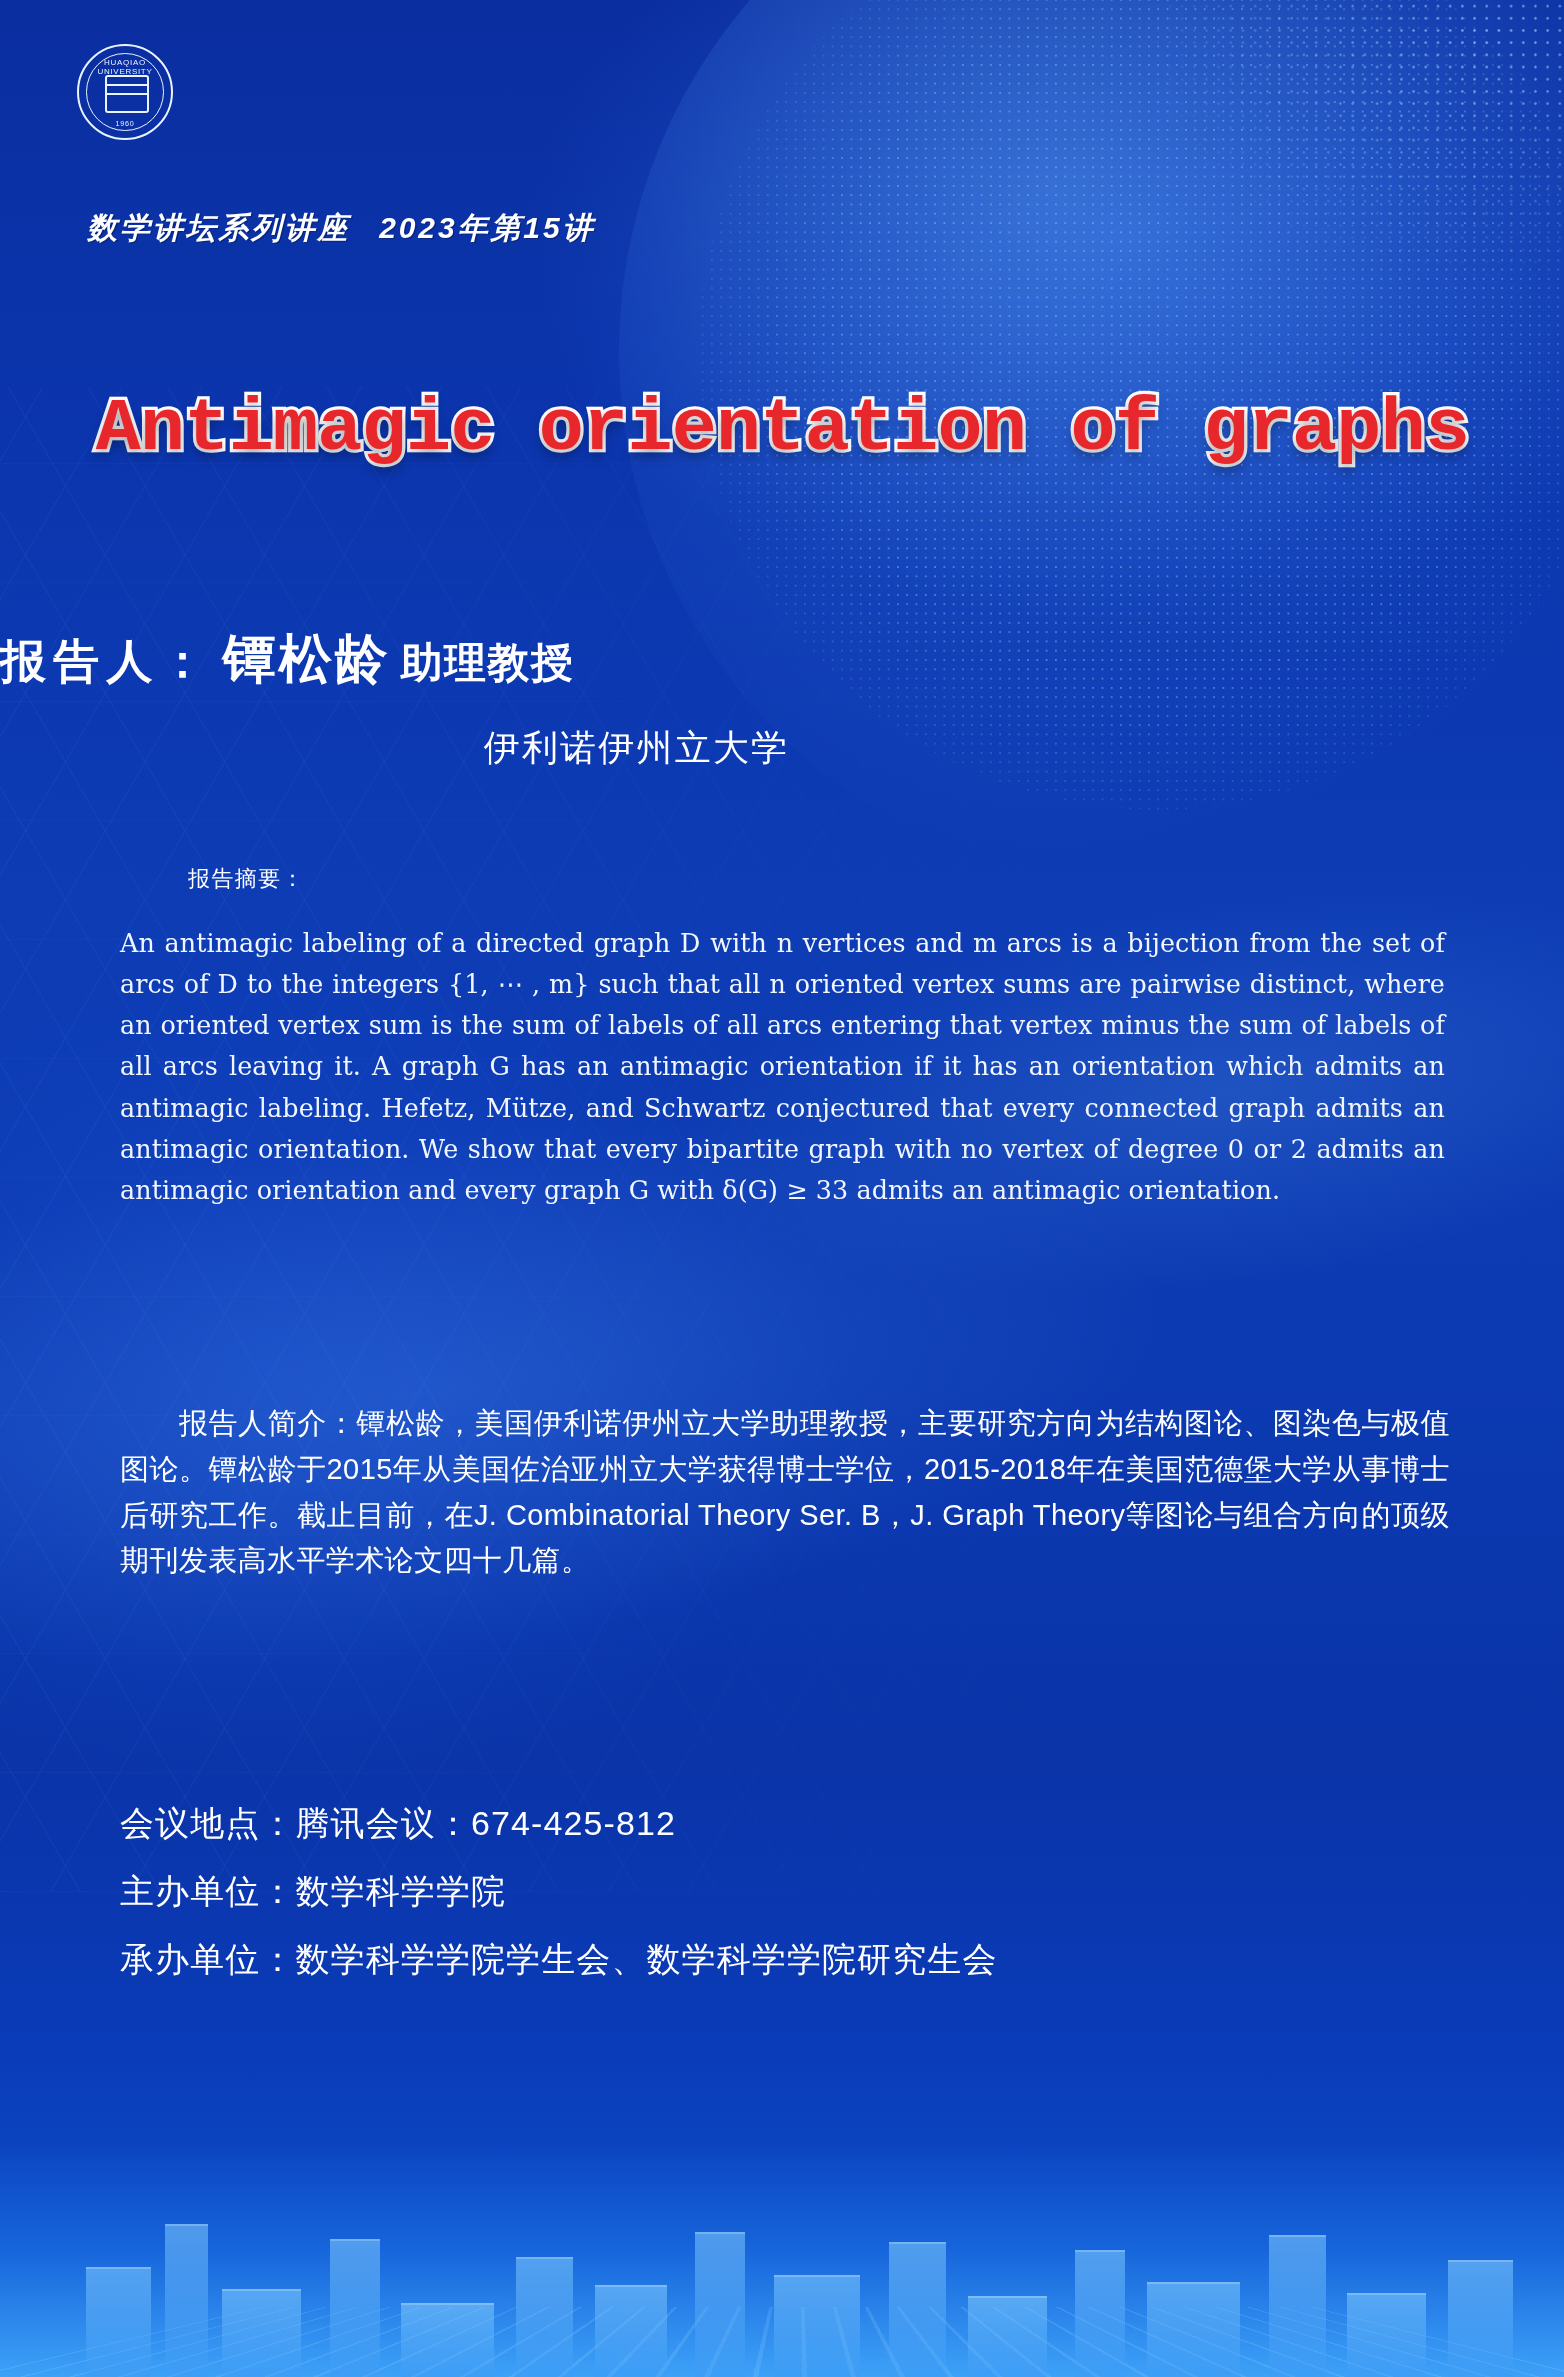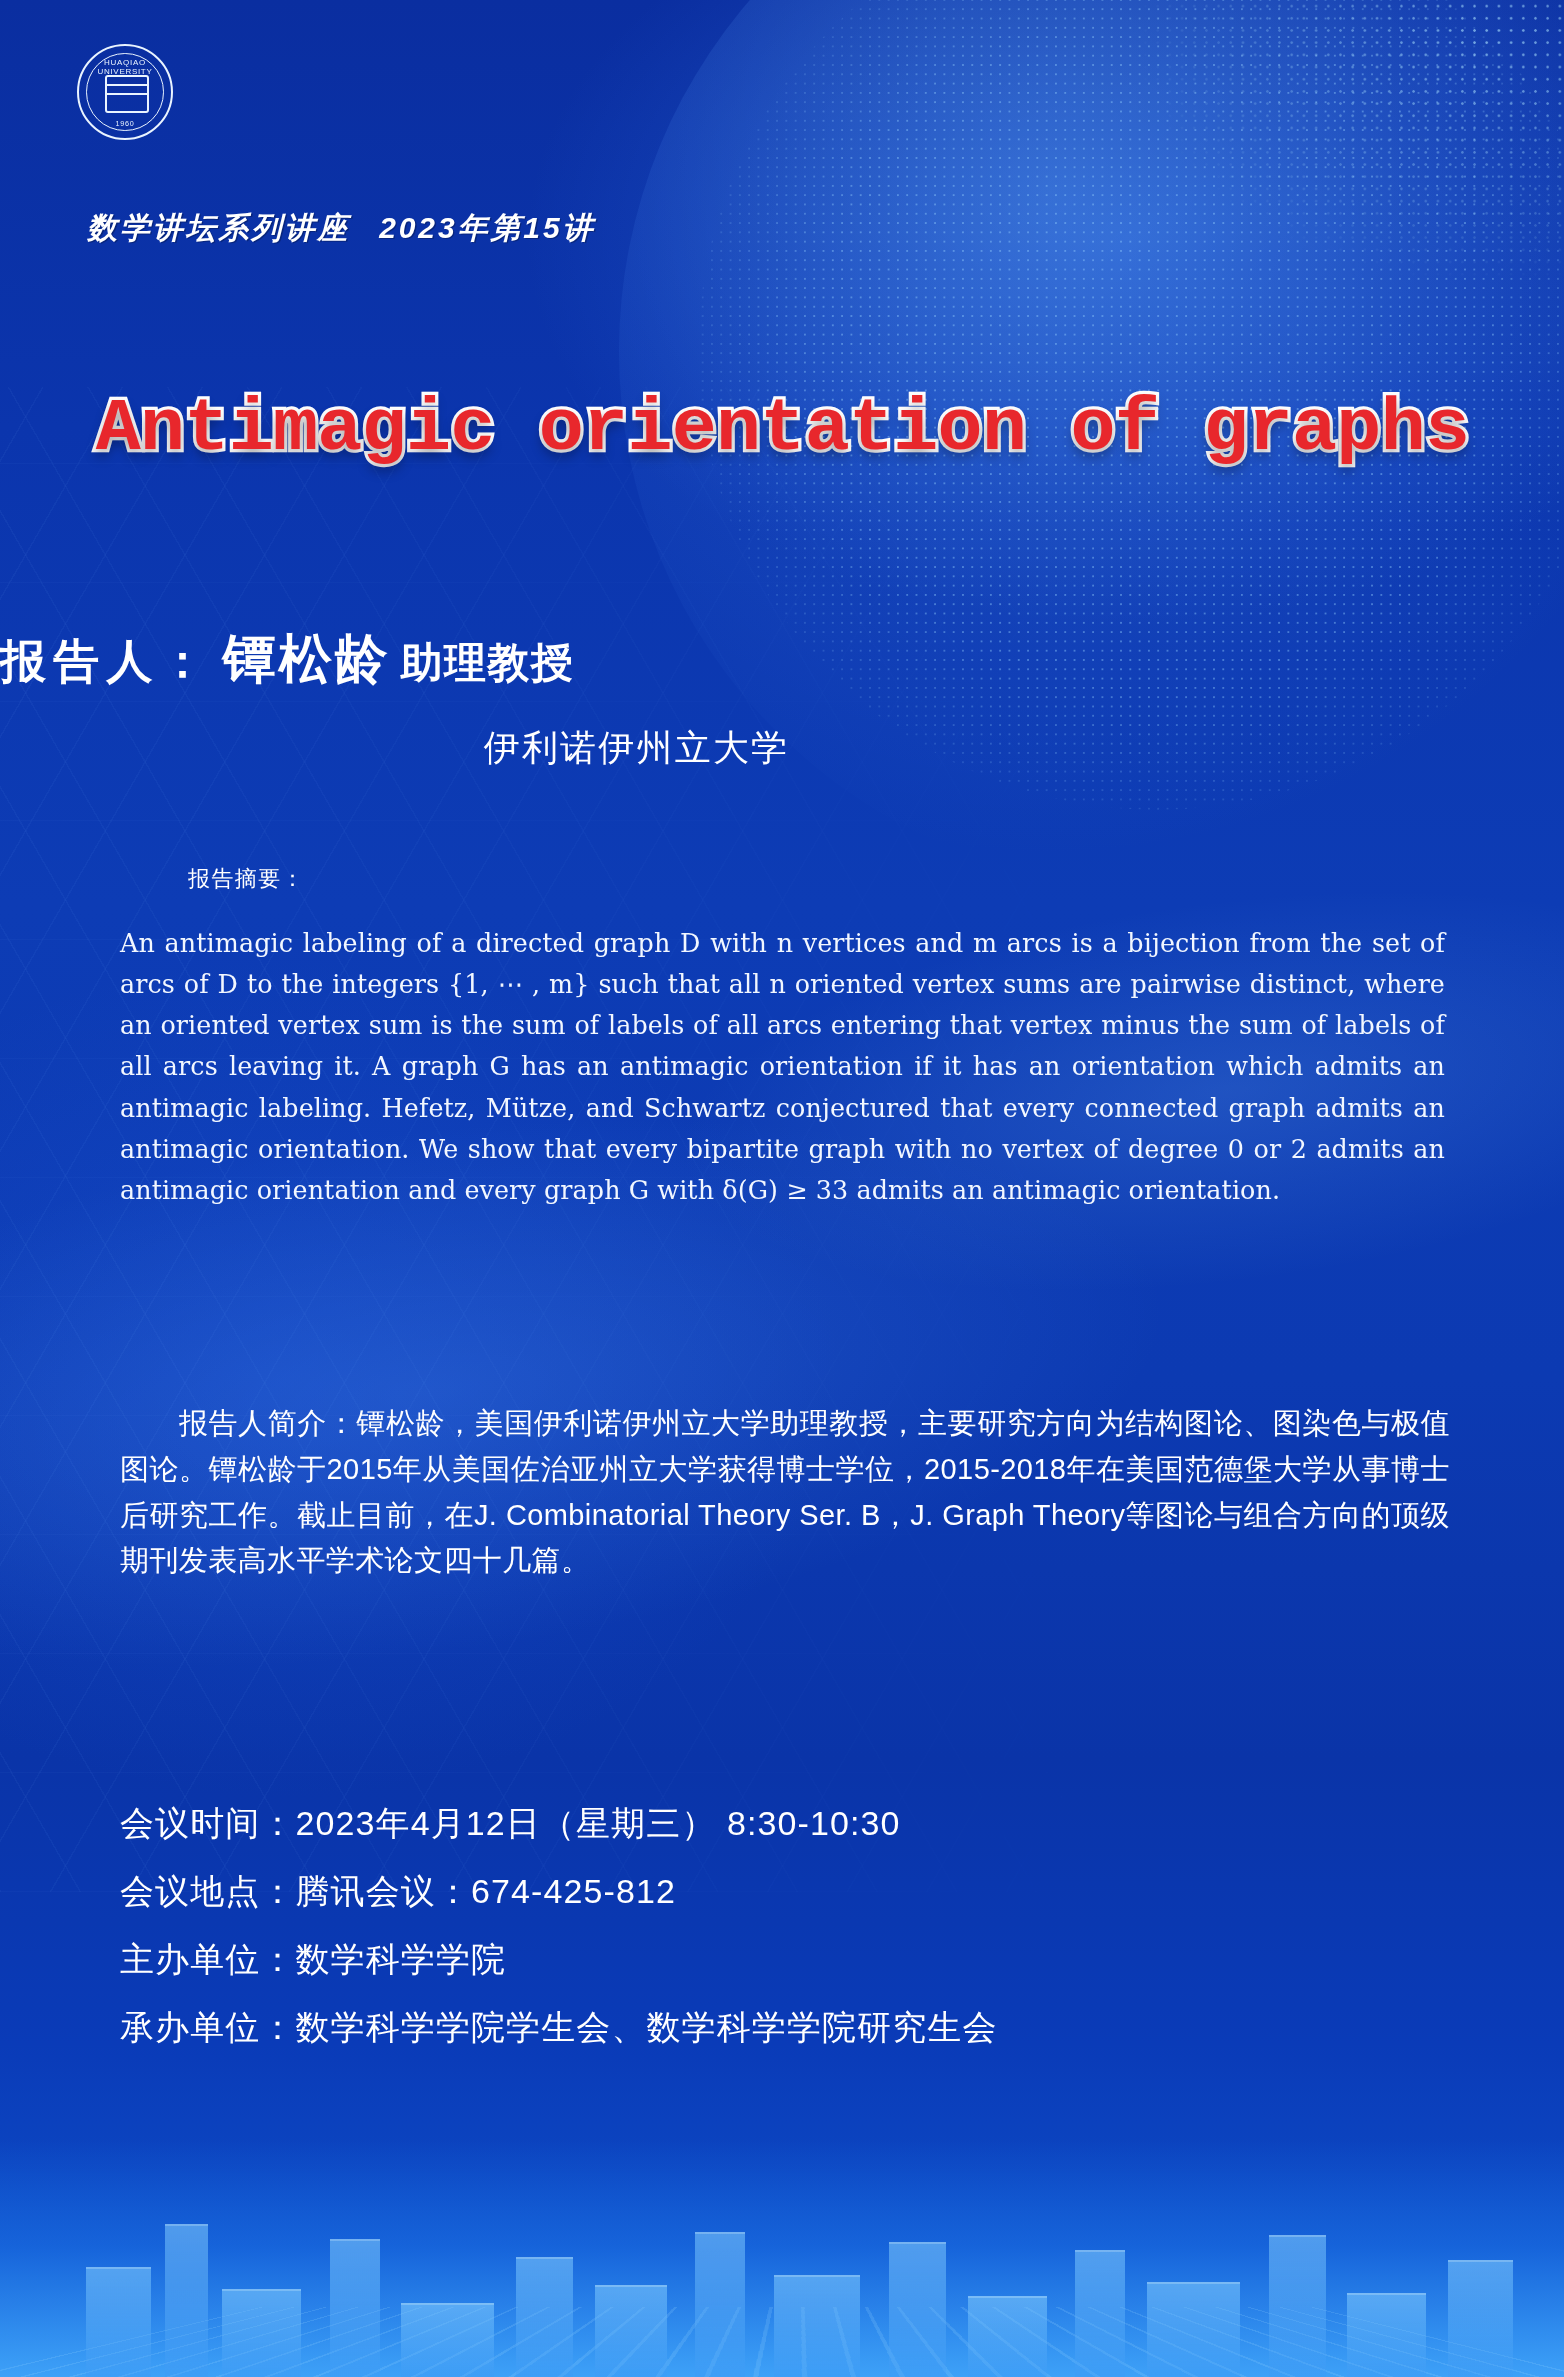--- a/index.html
+++ b/index.html
@@ -321,21 +321,20 @@
     <span class="sp-label">报告人：</span><span class="sp-name">镡松龄</span><span class="sp-rank">助理教授</span>
   </div>
   <div class="affil">伊利诺伊州立大学</div>
 
   <div class="abs-label">报告摘要：</div>
   <div class="abstract">An antimagic labeling of a directed graph D with n vertices and m arcs is a bijection from the set of arcs of D to the integers {1, ⋯ , m} such that all n oriented vertex sums are pairwise distinct, where an oriented vertex sum is the sum of labels of all arcs entering that vertex minus the sum of labels of all arcs leaving it. A graph G has an antimagic orientation if it has an orientation which admits an antimagic labeling. Hefetz, Mütze, and Schwartz conjectured that every connected graph admits an antimagic orientation. We show that every bipartite graph with no vertex of degree 0 or 2 admits an antimagic orientation and every graph G with δ(G) ≥ 33 admits an antimagic orientation.</div>
 
   <div class="bio">报告人简介：镡松龄，美国伊利诺伊州立大学助理教授，主要研究方向为结构图论、图染色与极值图论。镡松龄于2015年从美国佐治亚州立大学获得博士学位，2015-2018年在美国范德堡大学从事博士后研究工作。截止目前，在J. Combinatorial Theory Ser. B，J. Graph Theory等图论与组合方向的顶级期刊发表高水平学术论文四十几篇。</div>
 
   <div class="info">
-    <div class="info-row">会议时间：2023年4月12日（星期三） 8:30-10:30</div>
     <div class="info-row">会议地点：腾讯会议：674-425-812</div>
     <div class="info-row">主办单位：数学科学学院</div>
     <div class="info-row">承办单位：数学科学学院学生会、数学科学学院研究生会</div>
   </div>
 
   <div class="bottom-art">
     <div class="glowfloor"></div>
     <div class="rays"></div>
     <div class="blocks">
       <div class="blk" style="left:86px;width:65px;height:108px;"></div>

